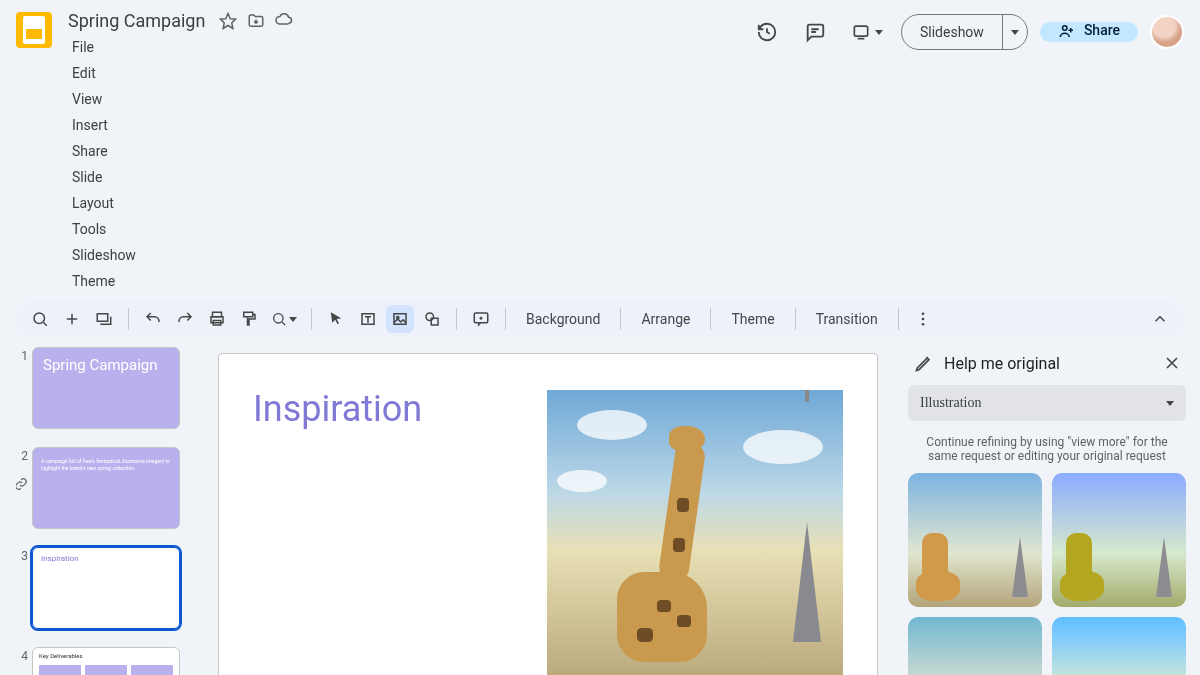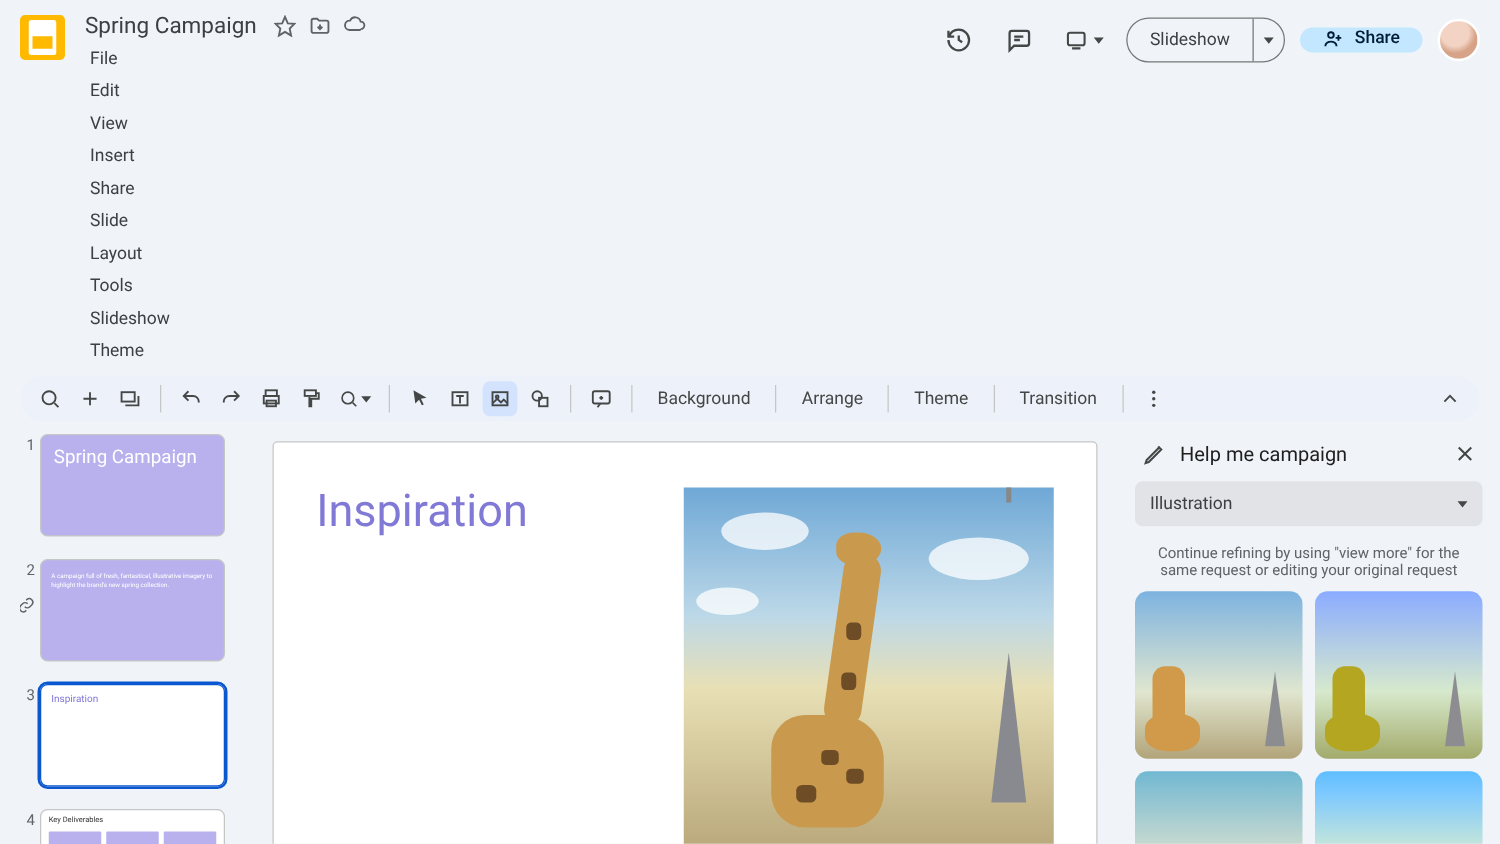--- a/index.html
+++ b/index.html
@@ -172,20 +172,21 @@
 .prompt-box {
   background: #fff; border: 1px solid #c4c7c5; border-radius: 10px;
   padding: 14px; font-size: 14px; color: #3c4043; min-height: 108px;
   margin-bottom: 10px;
 }
 .style-select {
   background: #e1e3e6; border-radius: 6px;
   padding: 10px 12px; display:flex; justify-content:space-between;
   align-items:center; cursor:pointer; font-size:14px; color:#3c4043;
   margin-bottom: 14px;
+  font-family: Liberation Serif, serif;
 }
 .viewmore-wrap{ display:flex; justify-content:center; margin-bottom:8px;}
 .viewmore-btn {
   border: 1px solid #747775; border-radius: 20px;
   padding: 8px 18px; color: #0b57d0; cursor:pointer;
   background:#fff; font-size:14px;
 }
 .refine-text{ font-size:12px; color:#5f6368; text-align:center; padding: 0 6px 10px;}
 .results-grid{ display:grid; grid-template-columns: 1fr 1fr; gap: 10px;}
 .result-img{
@@ -472,21 +473,21 @@
     </div>
   </div>
 
   <div class="side-panel">
     <div class="sp-header">
       <span>
           <svg width="20" height="20" viewBox="0 0 24 24" fill="none" stroke="#444746" stroke-width="2">
             <path d="M3 21l3-1 12-12-2-2L4 18l-1 3zM15 5l2 2"></path>
           </svg>
         </span>
-      <span class="sp-title">Help me campaign</span>
+      <span class="sp-title">Help me original</span>
       <span class="close-x">
           <svg width="20" height="20" viewBox="0 0 24 24" fill="none" stroke="currentColor" stroke-width="2">
             <path d="M6 6l12 12M18 6L6 18"></path>
           </svg>
         </span>
     </div>
     <div class="style-select">
       <span>Illustration</span>
       <span class="caret"></span>
     </div>

